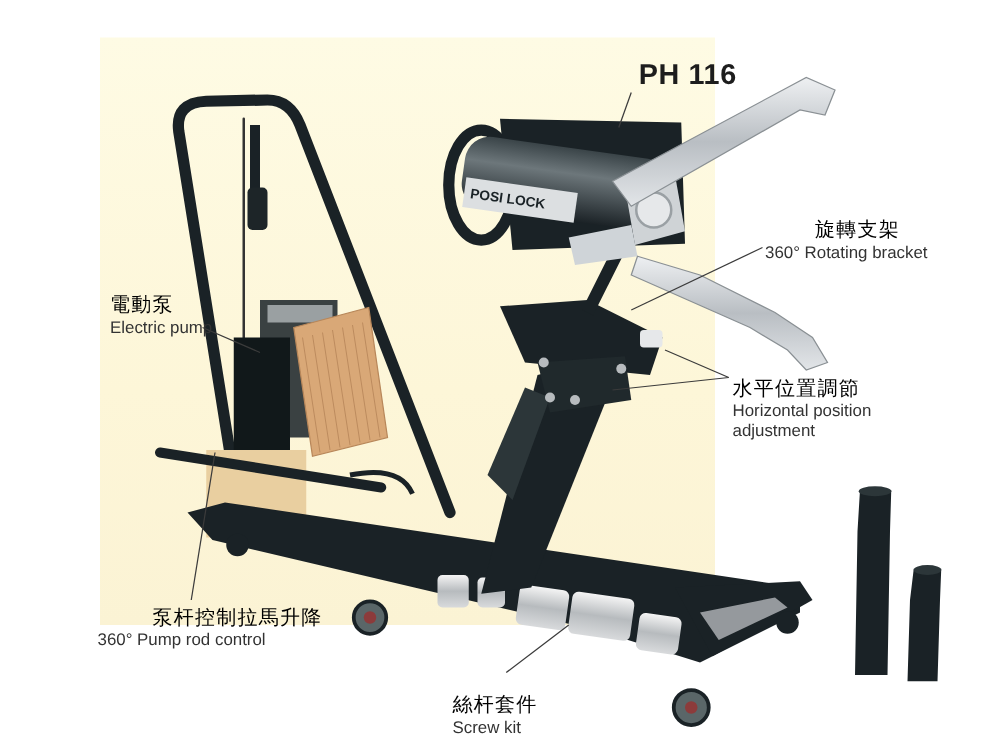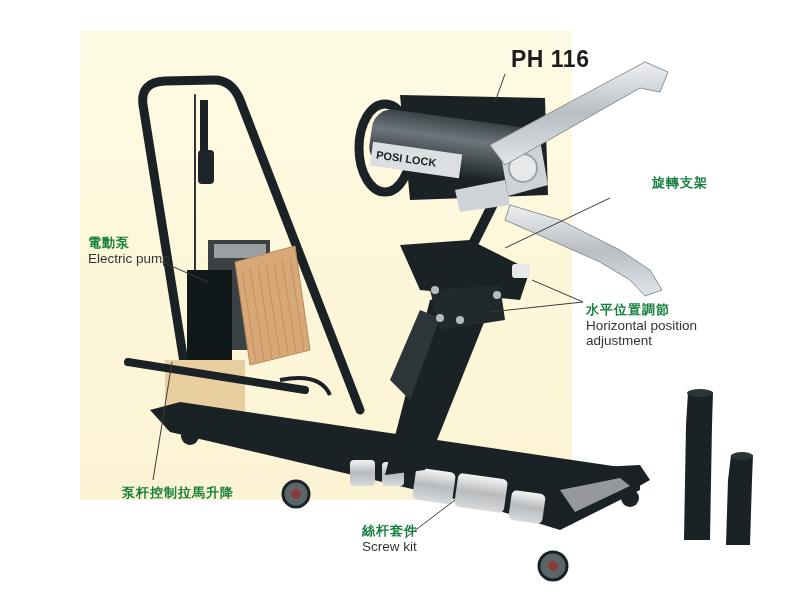--- a/index.html
+++ b/index.html
@@ -2,21 +2,21 @@
 <html><head>
 <meta charset="utf-8">
 <style>
   html, body { margin:0; padding:0; }
   body { width:800px; height:600px; background:#ffffff; position:relative; overflow:hidden;
          font-family:"Liberation Sans", "DejaVu Sans", sans-serif; }
   .panel { position:absolute; left:80px; top:30px; width:492px; height:470px;
            background:linear-gradient(180deg,#fefbe4 0%,#fdf6d8 60%,#fbf3d4 100%); }
   .scene { position:absolute; left:0; top:0; width:800px; height:600px; }
   .label { position:absolute; color:#2b2b2b; line-height:1.15; }
-  .label .zh { font-weight:bold; font-size:13px; letter-spacing:1px; color:#15803d; }
+  .label .zh { font-weight:normal; font-size:16px; letter-spacing:1px; color:#000000; }
   .label .en { font-size:13.5px; color:#333; }
   .title { position:absolute; left:464px; top:46px; font-size:23px; font-weight:bold; color:#1d1d1d;
            letter-spacing:0.5px;margin-left:47px; }
 </style>
 </head>
 <body>
 
 <div class="panel"></div>
 
 <svg class="scene" viewBox="0 0 800 600">
@@ -138,33 +138,35 @@
     <line x1="583" y1="302" x2="490" y2="312"></line>
     <line x1="172" y1="362" x2="153" y2="480"></line>
     <line x1="405" y1="538" x2="455" y2="500"></line>
   </g>
 </svg>
 
 <div class="title">PH 116</div>
 
 <div class="label" style="left:612px; top:176px;">
   <div class="zh" style="padding-left:40px;">旋轉支架</div>
+  <div class="en">360° Rotating bracket</div>
 </div>
 
 <div class="label" style="left:88px; top:236px;">
   <div class="zh">電動泵</div>
   <div class="en">Electric pump</div>
 </div>
 
 <div class="label" style="left:586px; top:303px;">
   <div class="zh">水平位置調節</div>
   <div class="en">Horizontal position</div>
   <div class="en">adjustment</div>
 </div>
 
 <div class="label" style="left:78px; top:486px;">
   <div class="zh" style="padding-left:44px;">泵杆控制拉馬升降</div>
+  <div class="en">360° Pump rod control</div>
 </div>
 
-<div class="label" style="left:362px; top:524px;">
+<div class="label" style="left:362px; top:556px;">
   <div class="zh">絲杆套件</div>
   <div class="en">Screw kit</div>
 </div>
 
 </body></html>

